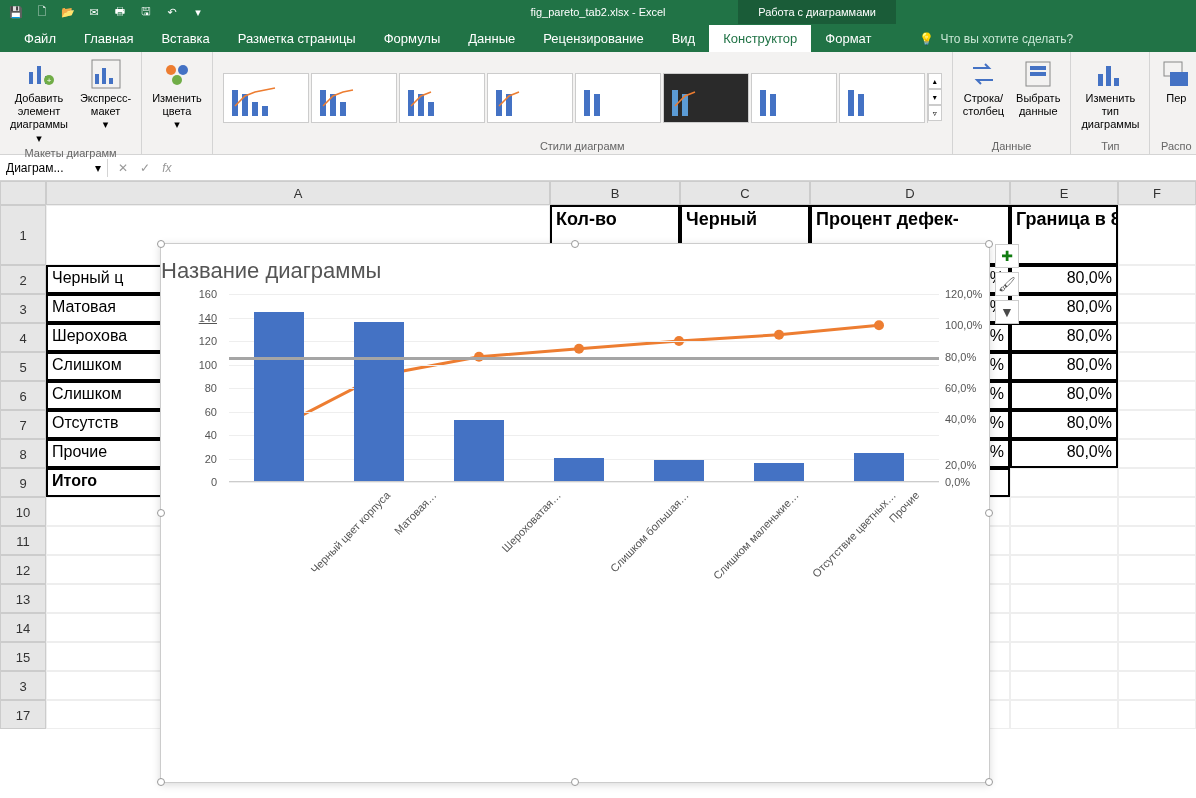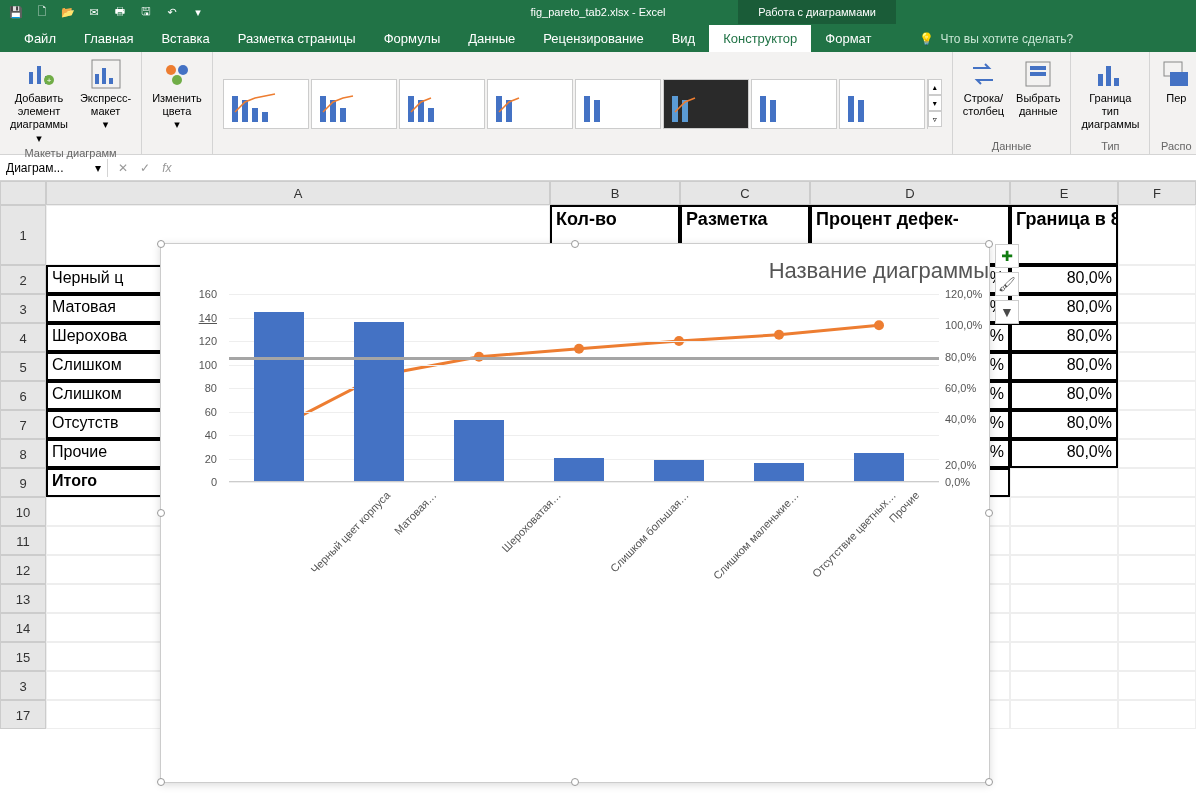--- a/index.html
+++ b/index.html
@@ -49,21 +49,21 @@
 .cell-row { display: flex; }
 .cell { border: 1px solid #eee; height: 29px; font-size: 16px; padding: 2px 4px; overflow: hidden; white-space: nowrap; }
 .cell.tall { height: 60px; line-height: 1.2; }
 .cell.hdr { font-weight: bold; background: #fff; border: 2px solid #000; font-size: 18px; }
 .cell.bordered { border: 2px solid #000; }
 .cell.right { text-align: right; }
 
 
 .chart-container { position: absolute; left: 160px; top: 62px; width: 830px; height: 540px; background: #fff; border: 1px solid #ccc; box-shadow: 0 2px 8px rgba(0,0,0,0.15); }
 .chart-handle { position: absolute; width: 8px; height: 8px; background: #fff; border: 1px solid #999; border-radius: 50%; }
-.chart-title { text-align: right; font-size: 22px; color: #555; padding: 14px 0 10px; margin-left: 16px; }
+.chart-title { text-align: left; font-size: 22px; color: #555; padding: 14px 0 10px; }
 .chart-body { position: relative; height: 320px; margin: 0 50px 0 20px; }
 .y-axis-left { position: absolute; left: 0; top: 0; height: 188px; width: 40px; }
 .y-tick-left { position: absolute; right: 4px; font-size: 11px; color: #555; transform: translateY(-50%); }
 .y-axis-right { position: absolute; right: -50px; top: 0; height: 188px; width: 48px; }
 .y-tick-right { position: absolute; left: 4px; font-size: 11px; color: #555; transform: translateY(-50%); }
 .plot { position: absolute; left: 48px; right: 0; top: 0; height: 188px; border-bottom: 1px solid #ccc; }
 .gridline { position: absolute; left: 0; right: 0; border-top: 1px solid #eee; }
 .bar { position: absolute; bottom: 0; background: #4472c4; width: 50px; }
 .line-80 { position: absolute; left: 0; right: 0; border-top: 3px solid #a5a5a5; }
 .x-labels { position: absolute; left: 48px; right: 0; top: 195px; height: 130px; }
@@ -215,20 +215,21 @@
               <rect x="16" y="18" width="6" height="22" fill="#4472c4"></rect>
             </svg>
           </div>
         <div class="gallery-scroll">
           <div class="gallery-scroll-btn">▴</div>
           <div class="gallery-scroll-btn">▾</div>
           <div class="gallery-scroll-btn">▿</div>
         </div>
       </div>
     </div>
+    <div class="ribbon-group-label">Стили диаграмм</div>
   </div>
 
   <div class="ribbon-group">
     <div class="ribbon-group-body">
       <div class="big-btn">
         <svg class="big-btn-icon" viewBox="0 0 32 32">
             <path d="M6 10h16l-4-4M26 22H10l4 4" stroke="#4472c4" fill="none" stroke-width="2"></path>
           </svg>
         <span>Строка/ столбец</span>
       </div>
@@ -245,21 +246,21 @@
   </div>
 
   <div class="ribbon-group">
     <div class="ribbon-group-body">
       <div class="big-btn">
         <svg class="big-btn-icon" viewBox="0 0 32 32">
             <rect x="4" y="16" width="5" height="12" fill="#4472c4"></rect>
             <rect x="12" y="8" width="5" height="20" fill="#4472c4"></rect>
             <rect x="20" y="20" width="5" height="8" fill="#4472c4"></rect>
           </svg>
-        <span>Граница тип диаграммы</span>
+        <span>Изменить тип диаграммы</span>
       </div>
     </div>
     <div class="ribbon-group-label">Тип</div>
   </div>
 
   <div class="ribbon-group" style="border-right:none">
     <div class="ribbon-group-body">
       <div class="big-btn">
         <svg class="big-btn-icon" viewBox="0 0 32 32">
             <rect x="4" y="4" width="18" height="14" fill="none" stroke="#888"></rect>
@@ -311,21 +312,21 @@
       <div class="row-header" style="height: 29px;">13</div>
       <div class="row-header" style="height: 29px;">14</div>
       <div class="row-header" style="height: 29px;">15</div>
       <div class="row-header" style="height: 29px;">3</div>
       <div class="row-header" style="height: 29px;">17</div>
     </div>
   <div class="cells" id="cells">
       <div class="cell-row">
         <div class="cell tall" style="width: 504px;"></div>
         <div class="cell tall hdr" style="width: 130px; font-weight: bold;">Кол-во</div>
-        <div class="cell tall hdr" style="width: 130px; font-weight: bold;">Разметка</div>
+        <div class="cell tall hdr" style="width: 130px; font-weight: bold;">Черный</div>
         <div class="cell tall hdr" style="width: 200px; font-weight: bold;">Процент дефек-</div>
         <div class="cell tall hdr" style="width: 108px; font-weight: bold;">Граница в 80%</div>
         <div class="cell tall" style="width: 78px;"></div>
       </div>
       <div class="cell-row">
         <div class="cell bordered" style="width: 504px;">Черный ц</div>
         <div class="cell bordered" style="width: 130px;"></div>
         <div class="cell bordered" style="width: 130px;"></div>
         <div class="cell bordered right" style="width: 200px;">%</div>
         <div class="cell bordered right" style="width: 108px;">80,0%</div>

